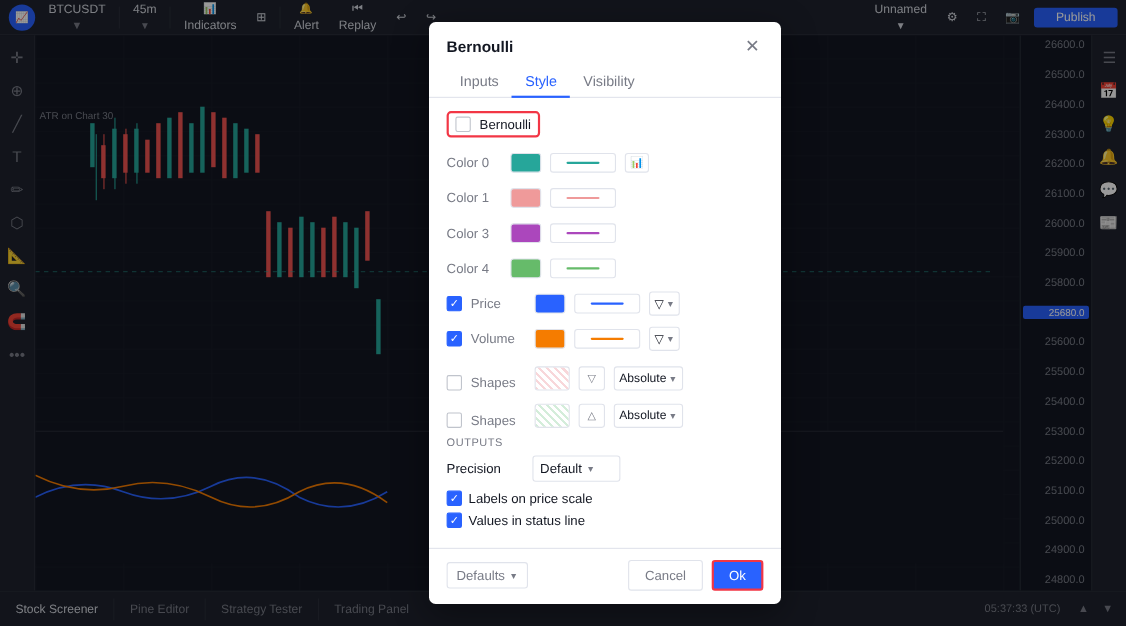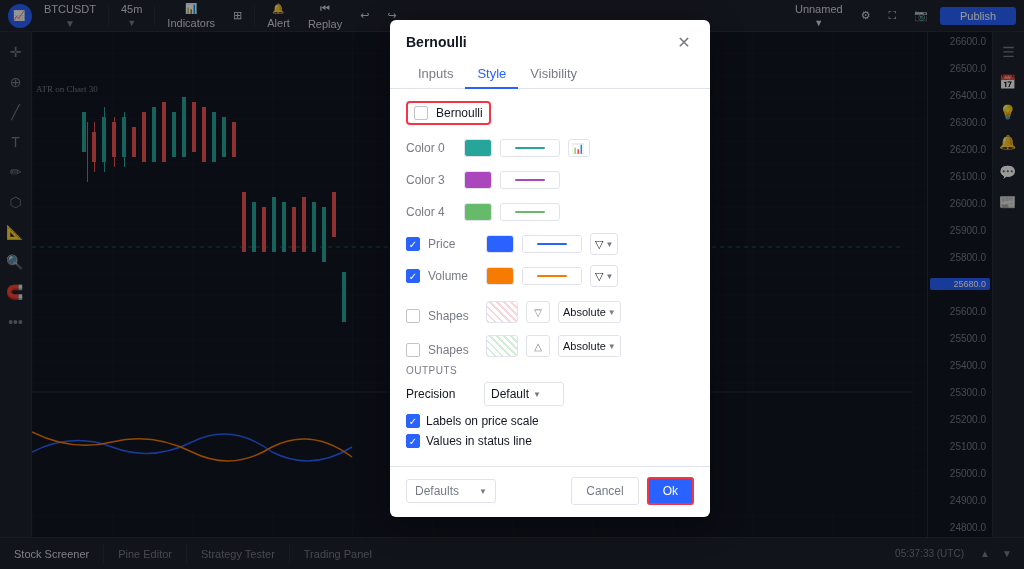--- a/index.html
+++ b/index.html
@@ -365,21 +365,21 @@
       color: #131722;
     }
 
     
     .modal-footer {
       display: flex; align-items: center; justify-content: space-between;
       padding: 10px 16px 12px;
       border-top: 1px solid #e0e3eb;
     }
     .defaults-btn {
-      display: flex; align-items: center; gap: 20px;
+      display: flex; align-items: center; gap: 4px;
       font-size: 12px;
       color: #787b86;
       cursor: pointer;
       padding: 4px 8px;
       border: 1px solid #e0e3eb;
       border-radius: 3px;
     }
     .footer-buttons {
       display: flex; gap: 8px;
     }
@@ -403,24 +403,23 @@
     }
 
     
     .dropdown-arrow {
       font-size: 8px;
       color: #787b86;
     }
 
     .atm-label {
       position: absolute;
-      top: 52px; left: 4px;
+      top: 68px; left: 4px;
       color: #787b86;
       font-size: 9px;
-      font-family: Liberation Serif, serif;
     }
   </style>
 </head>
 <body>
 
 <div class="chart-bg"></div>
 
 <div class="top-toolbar">
   <div class="toolbar-logo">📈</div>
   <div class="toolbar-btn">
@@ -607,20 +606,27 @@
 
       <div class="color-row">
         <span class="color-label">Color 0</span>
         <div class="color-swatch" style="background:#26a69a;"></div>
         <div class="line-style-btn">
           <div class="line-dash" style="background:#26a69a;"></div>
         </div>
         <div class="bar-chart-btn">📊</div>
       </div>
 
+      <div class="color-row">
+        <span class="color-label">Color 1</span>
+        <div class="color-swatch" style="background:#ef9a9a;"></div>
+        <div class="line-style-btn">
+          <div class="line-dash" style="background:#ef9a9a;"></div>
+        </div>
+      </div>
 
 
       <div class="color-row">
         <span class="color-label">Color 3</span>
         <div class="color-swatch" style="background:#ab47bc;"></div>
         <div class="line-style-btn">
           <div class="line-dash" style="background:#ab47bc;"></div>
         </div>
       </div>
 

